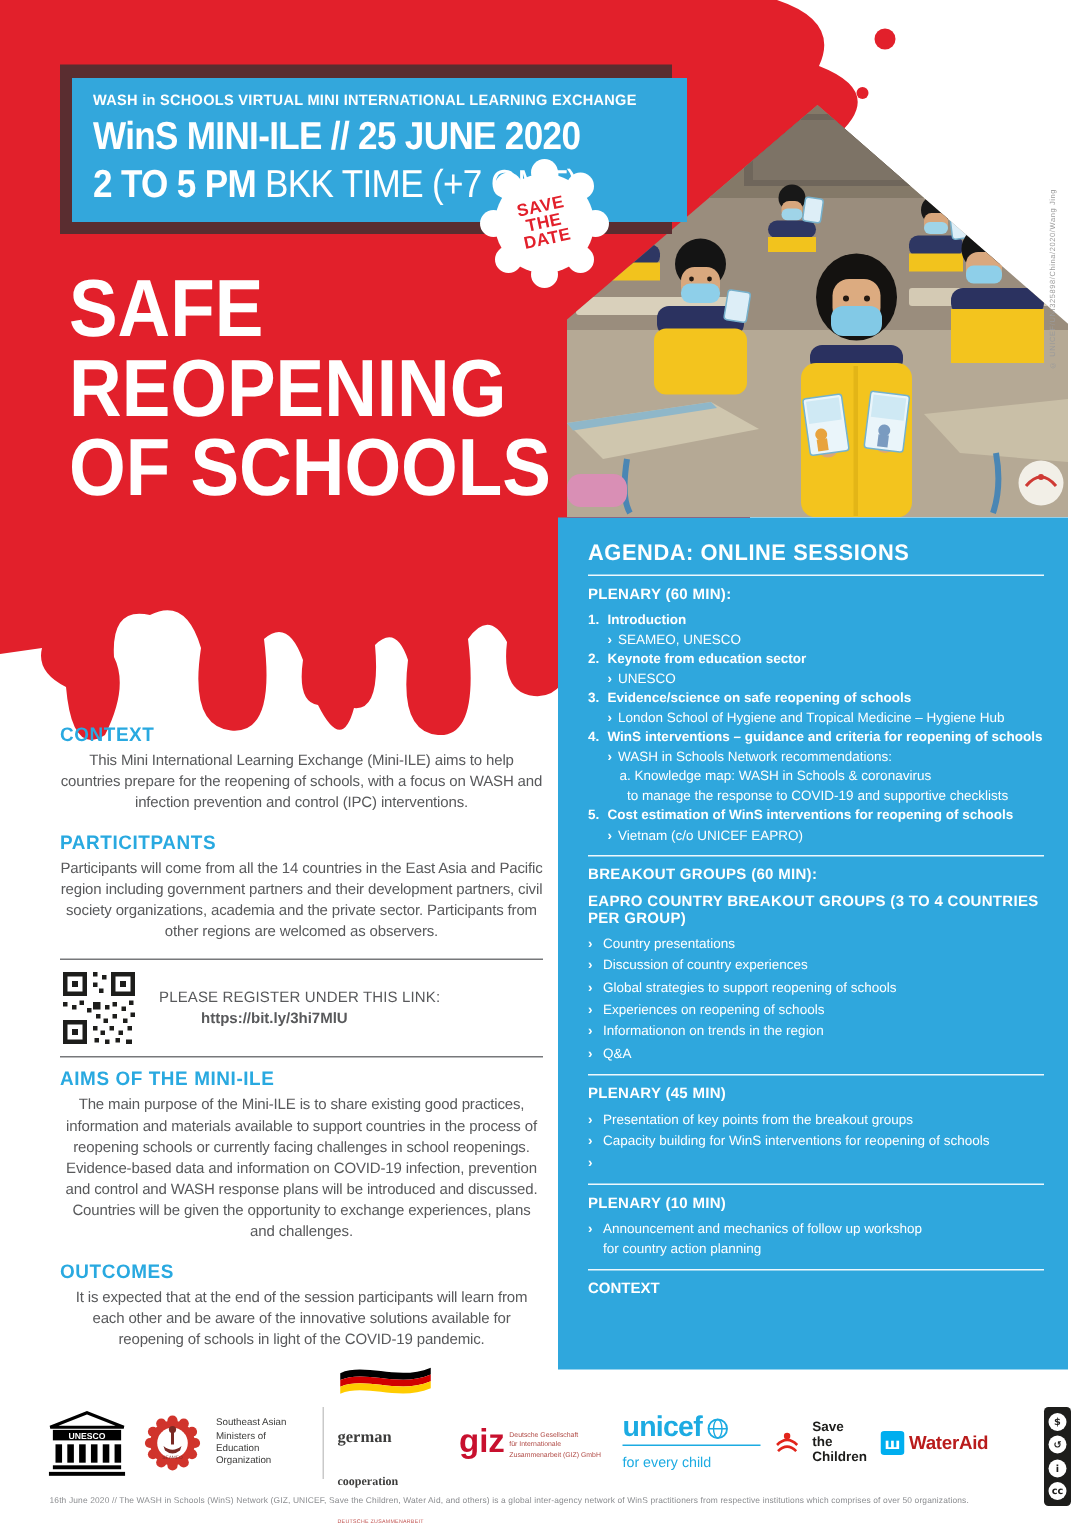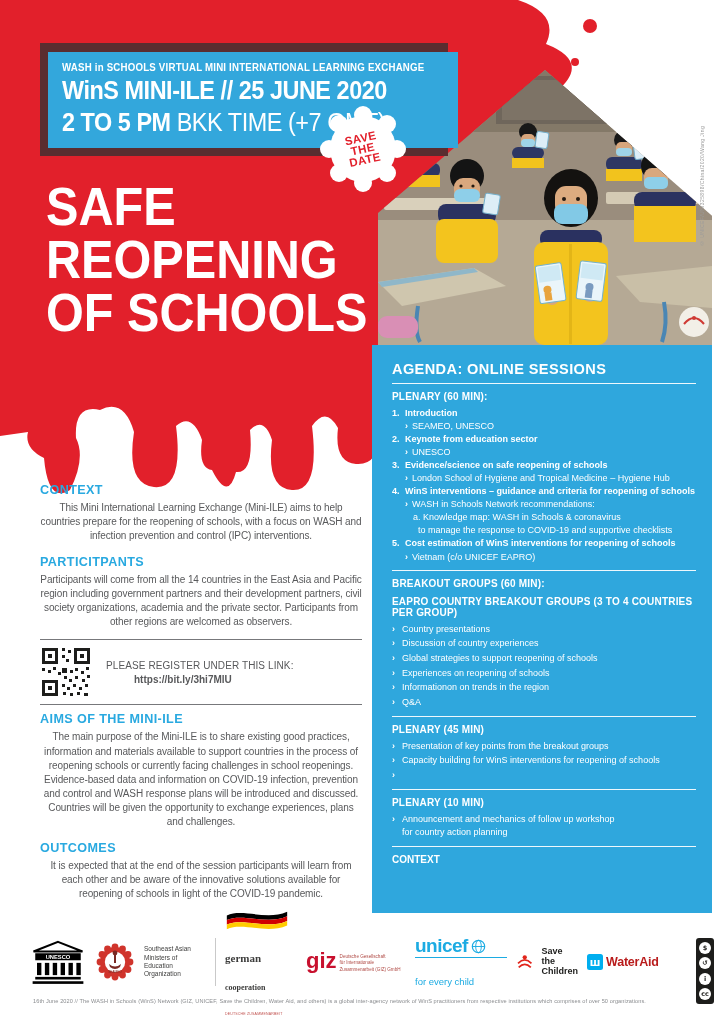--- a/index.html
+++ b/index.html
@@ -72,21 +72,21 @@
   .german{display:flex;flex-direction:column;align-items:flex-start;width:72px;gap:20px;}
   .german .g1{font-family:"Liberation Serif",serif;font-size:11px;font-weight:700;color:#3c3c3b;line-height:10px;margin-top:1px;}
   .german .g2{font-family:"Liberation Serif",serif;font-size:8px;font-weight:700;color:#3c3c3b;line-height:9px;}
   .german .g3{font-size:3.5px;color:#c0504d;letter-spacing:.2px;}
   .giz{display:flex;align-items:flex-start;gap:3px;width:100px;}
   .giz .mark{color:#C8102E;font-weight:700;font-size:22px;line-height:20px;}
   .giz .desc{font-size:4.6px;line-height:1.35;color:#b04a45;margin-top:3px;}
   .unicef{width:92px;}
   .unicef .row{display:flex;align-items:center;gap:3px;}
   .unicef .name{color:#1CABE2;font-weight:700;font-size:19px;line-height:18px;letter-spacing:-.5px;}
-  .unicef .tag{color:#1CABE2;font-size:9.5px;border-top:1.4px solid #1CABE2;margin-top:2px;padding-top:18px;}
+  .unicef .tag{color:#1CABE2;font-size:9.5px;border-top:1.4px solid #1CABE2;margin-top:2px;padding-top:6px;}
   .savech{display:flex;flex-direction:row;align-items:center;width:62px;}
   .savech .t{font-size:9px;font-weight:700;color:#1d1d1b;line-height:1.1;text-align:left;align-self:flex-start;margin-left:8px;}
   .wateraid{display:flex;align-items:center;gap:3px;width:92px;}
   .wateraid .t{font-size:12.5px;font-weight:700;color:#b91c1c;letter-spacing:-.2px;}
   .ccbadge{position:absolute;left:696px;top:938px;width:18px;height:66px;background:#1d1d1b;border-radius:3px;z-index:3;
            display:flex;flex-direction:column;align-items:center;justify-content:space-evenly;}
   .ccbadge .cdot{width:12px;height:12px;border-radius:50%;background:#fff;color:#1d1d1b;font-size:6.5px;font-weight:700;
                  display:flex;align-items:center;justify-content:center;font-family:"DejaVu Sans",sans-serif;}
   .disclaimer{position:absolute;left:33px;top:998px;width:655px;font-size:5.6px;color:#8a8c8f;z-index:3;letter-spacing:.1px;}
 </style>

